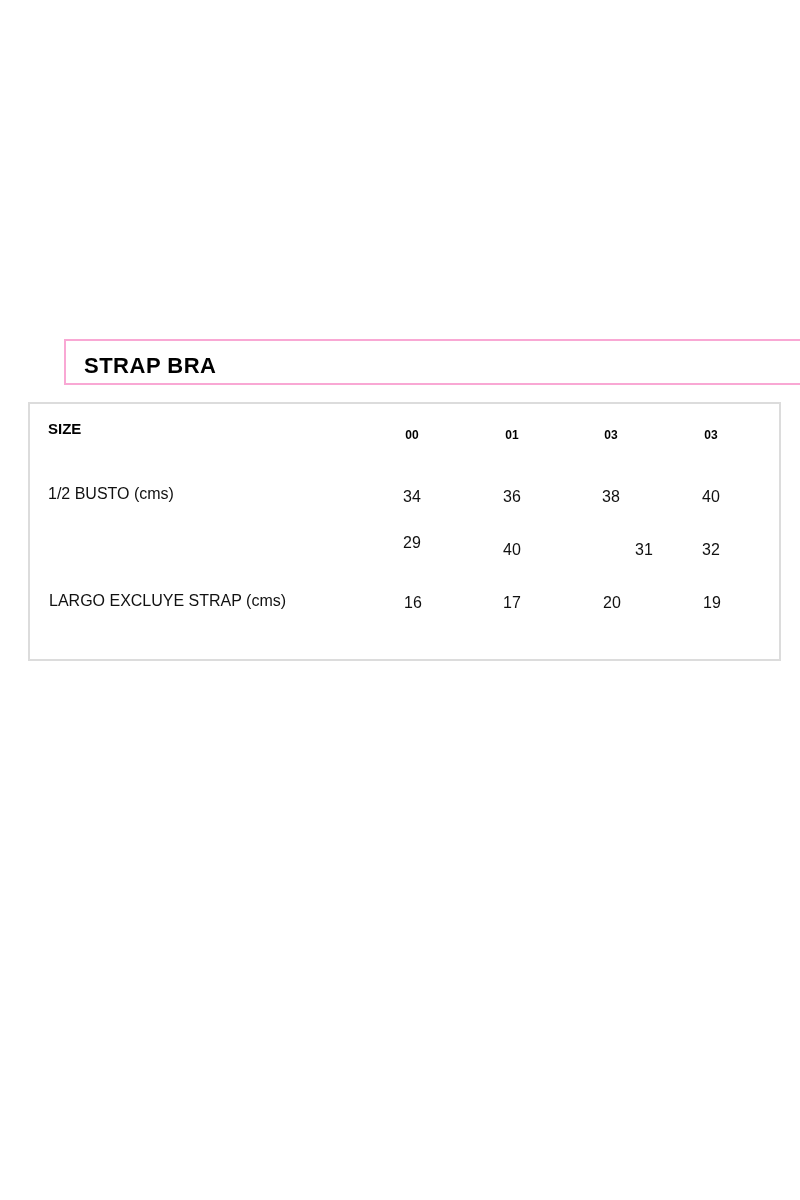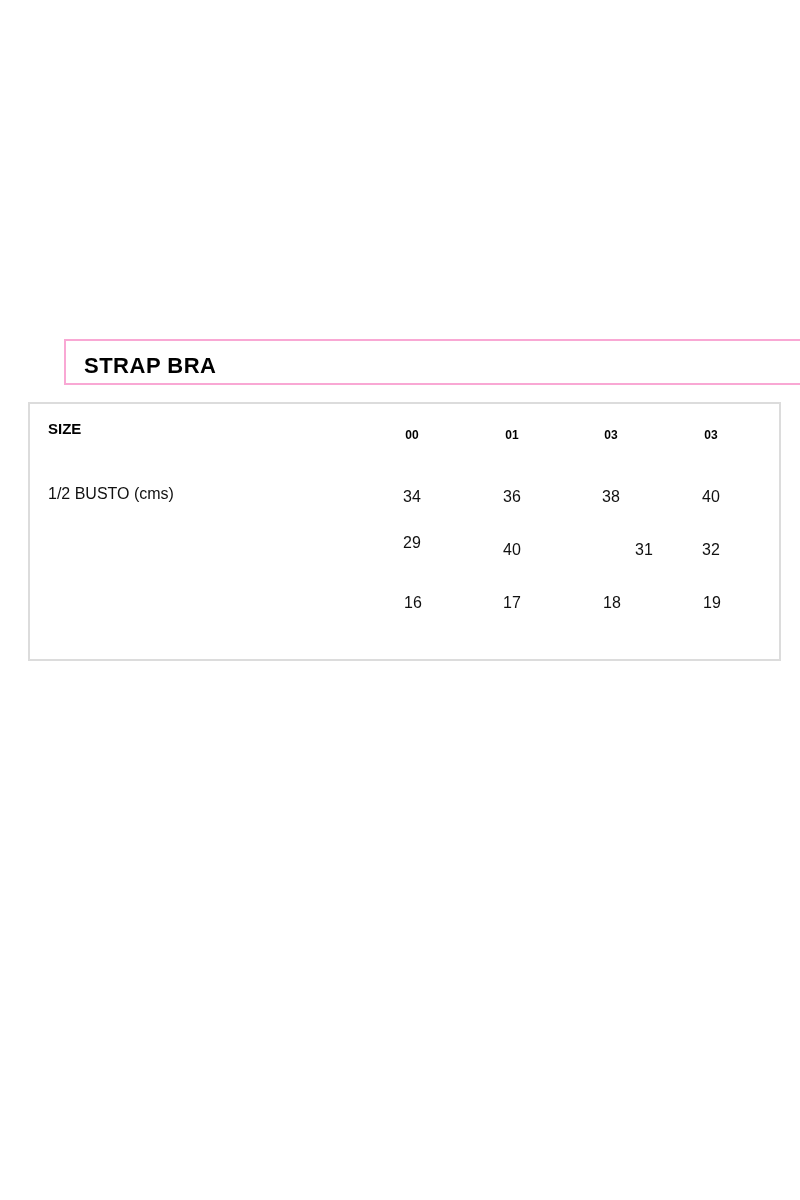--- a/index.html
+++ b/index.html
@@ -94,17 +94,18 @@
   <div class="cell" style="left:362px; top:84px;">34</div>
   <div class="cell" style="left:462px; top:84px;">36</div>
   <div class="cell" style="left:561px; top:84px;">38</div>
   <div class="cell" style="left:661px; top:84px;">40</div>
 
   <div class="cell" style="left:362px; top:130px;">29</div>
   <div class="cell" style="left:462px; top:137px;">40</div>
   <div class="cell" style="left:594px; top:137px;">31</div>
   <div class="cell" style="left:661px; top:137px;">32</div>
 
+  <div class="row-label" style="top:188px; left:19px;">LARGO EXCLUYE STRAP (cms)</div>
   <div class="cell" style="left:363px; top:190px;">16</div>
   <div class="cell" style="left:462px; top:190px;">17</div>
-  <div class="cell" style="left:562px; top:190px;">18</div>
+  <div class="cell" style="left:562px; top:190px;">20</div>
   <div class="cell" style="left:662px; top:190px;">19</div>
 </div>
 
 </body></html>

